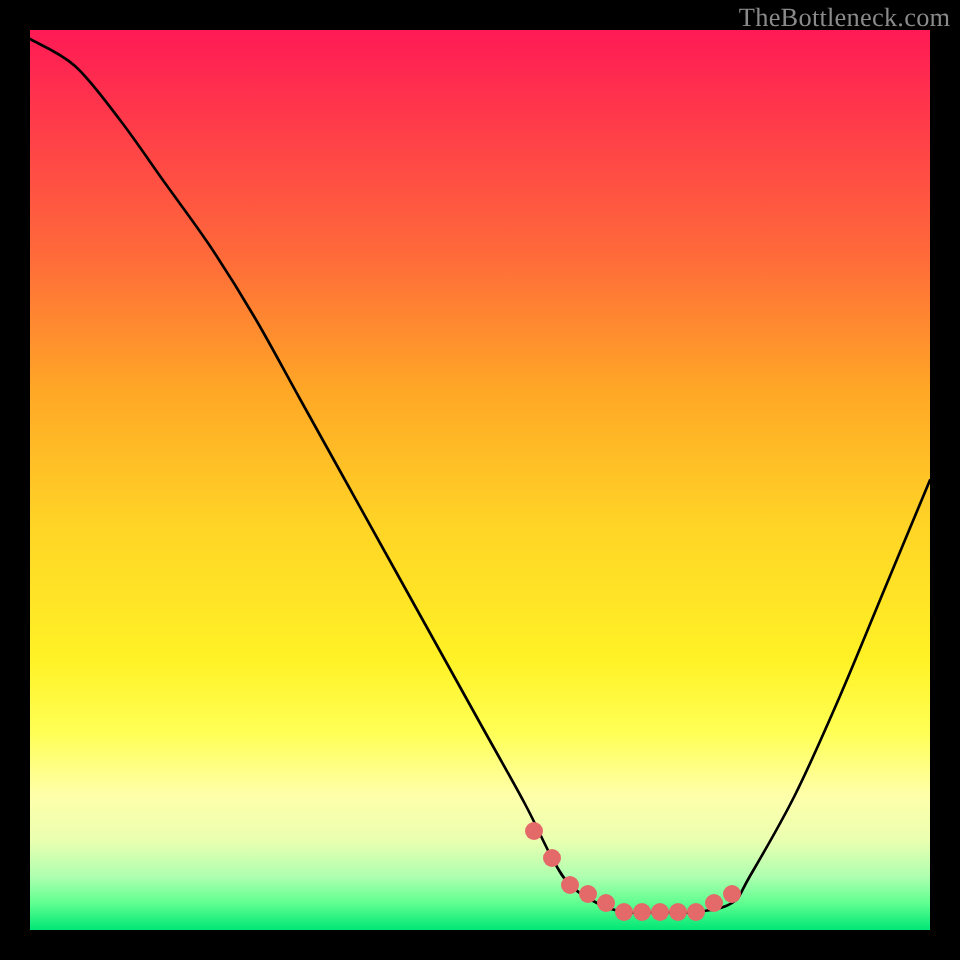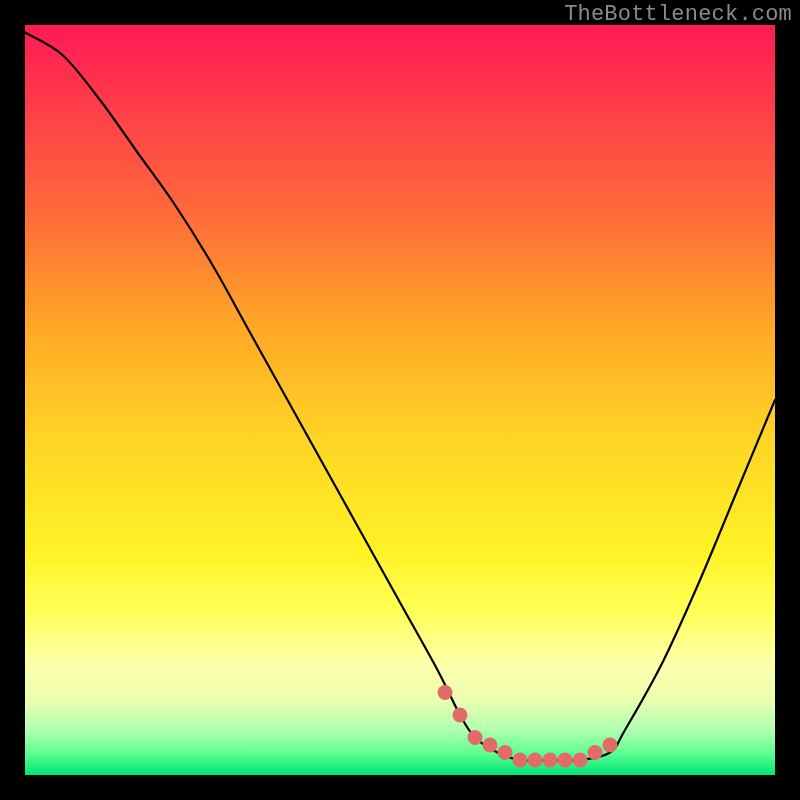--- a/index.html
+++ b/index.html
@@ -46,21 +46,21 @@
     position: absolute;
     left: 0;
     top: 0;
     width: 750px;
     height: 750px;
   }
   .watermark {
     position: absolute;
     top: 2px;
     right: 8px;
-    font-family: Liberation Mono, monospace;
+    font-family: Liberation Serif, serif;
     font-size: 22px;
     color: #8a8a8a;
     letter-spacing: 0.2px;
     user-select: none;
   }
 </style>
 </head>
 <body>
 
 <div class="container">

